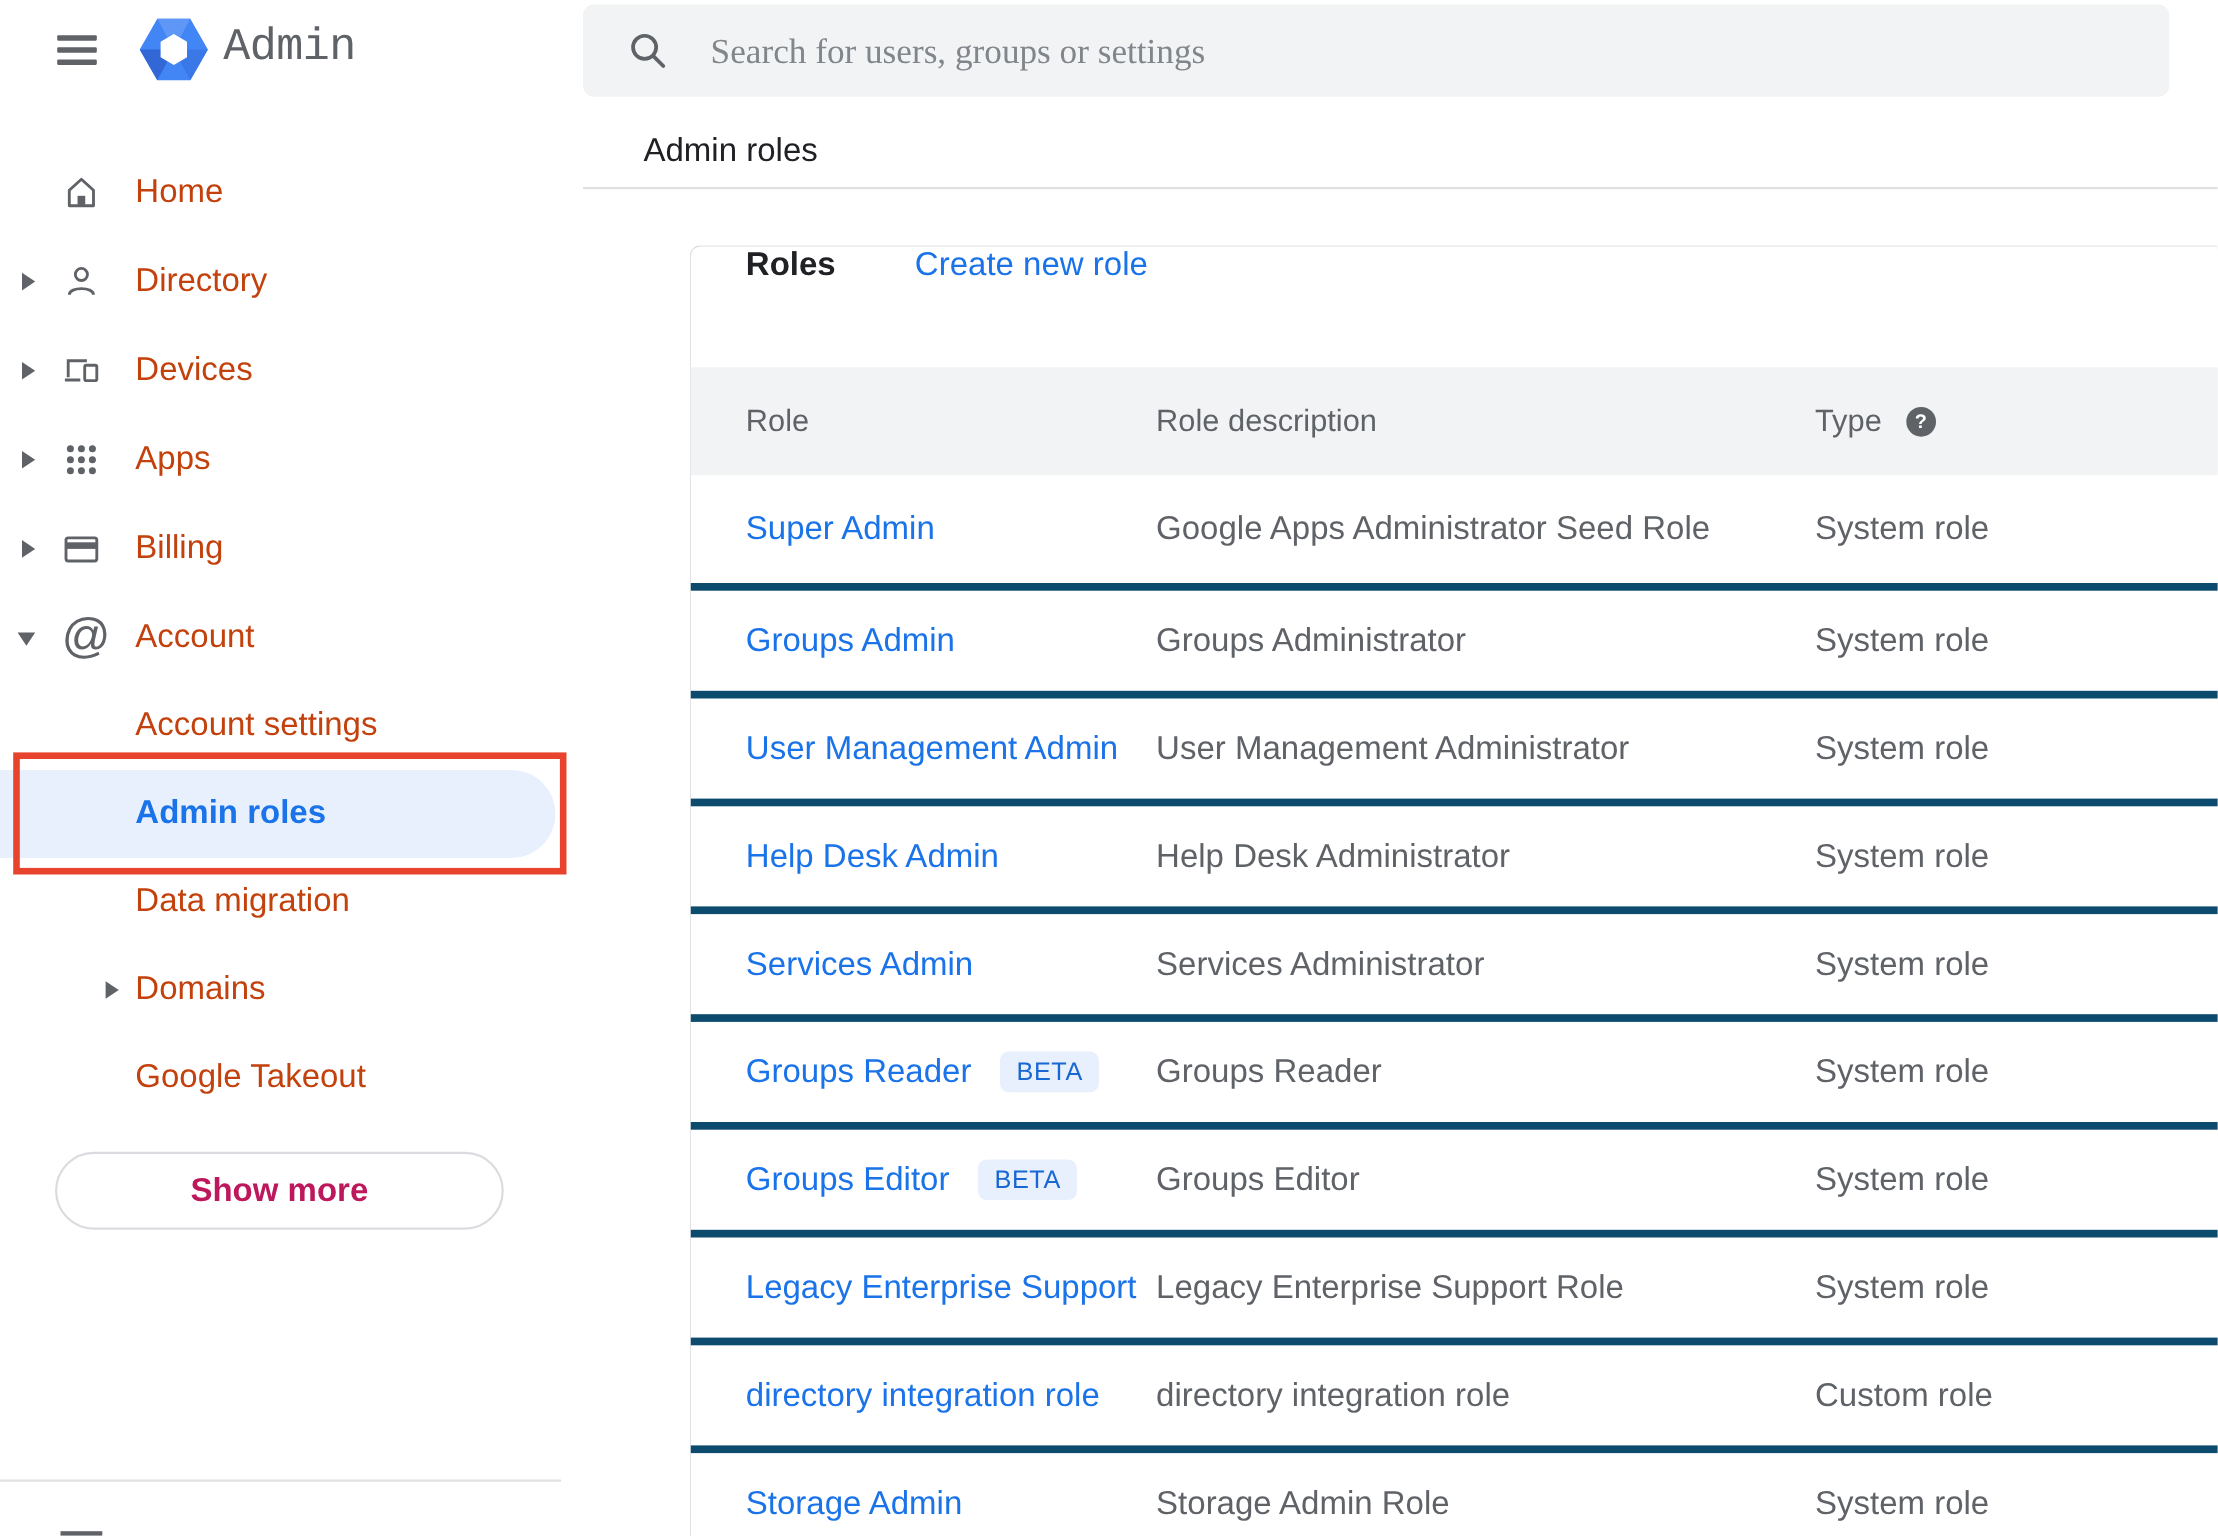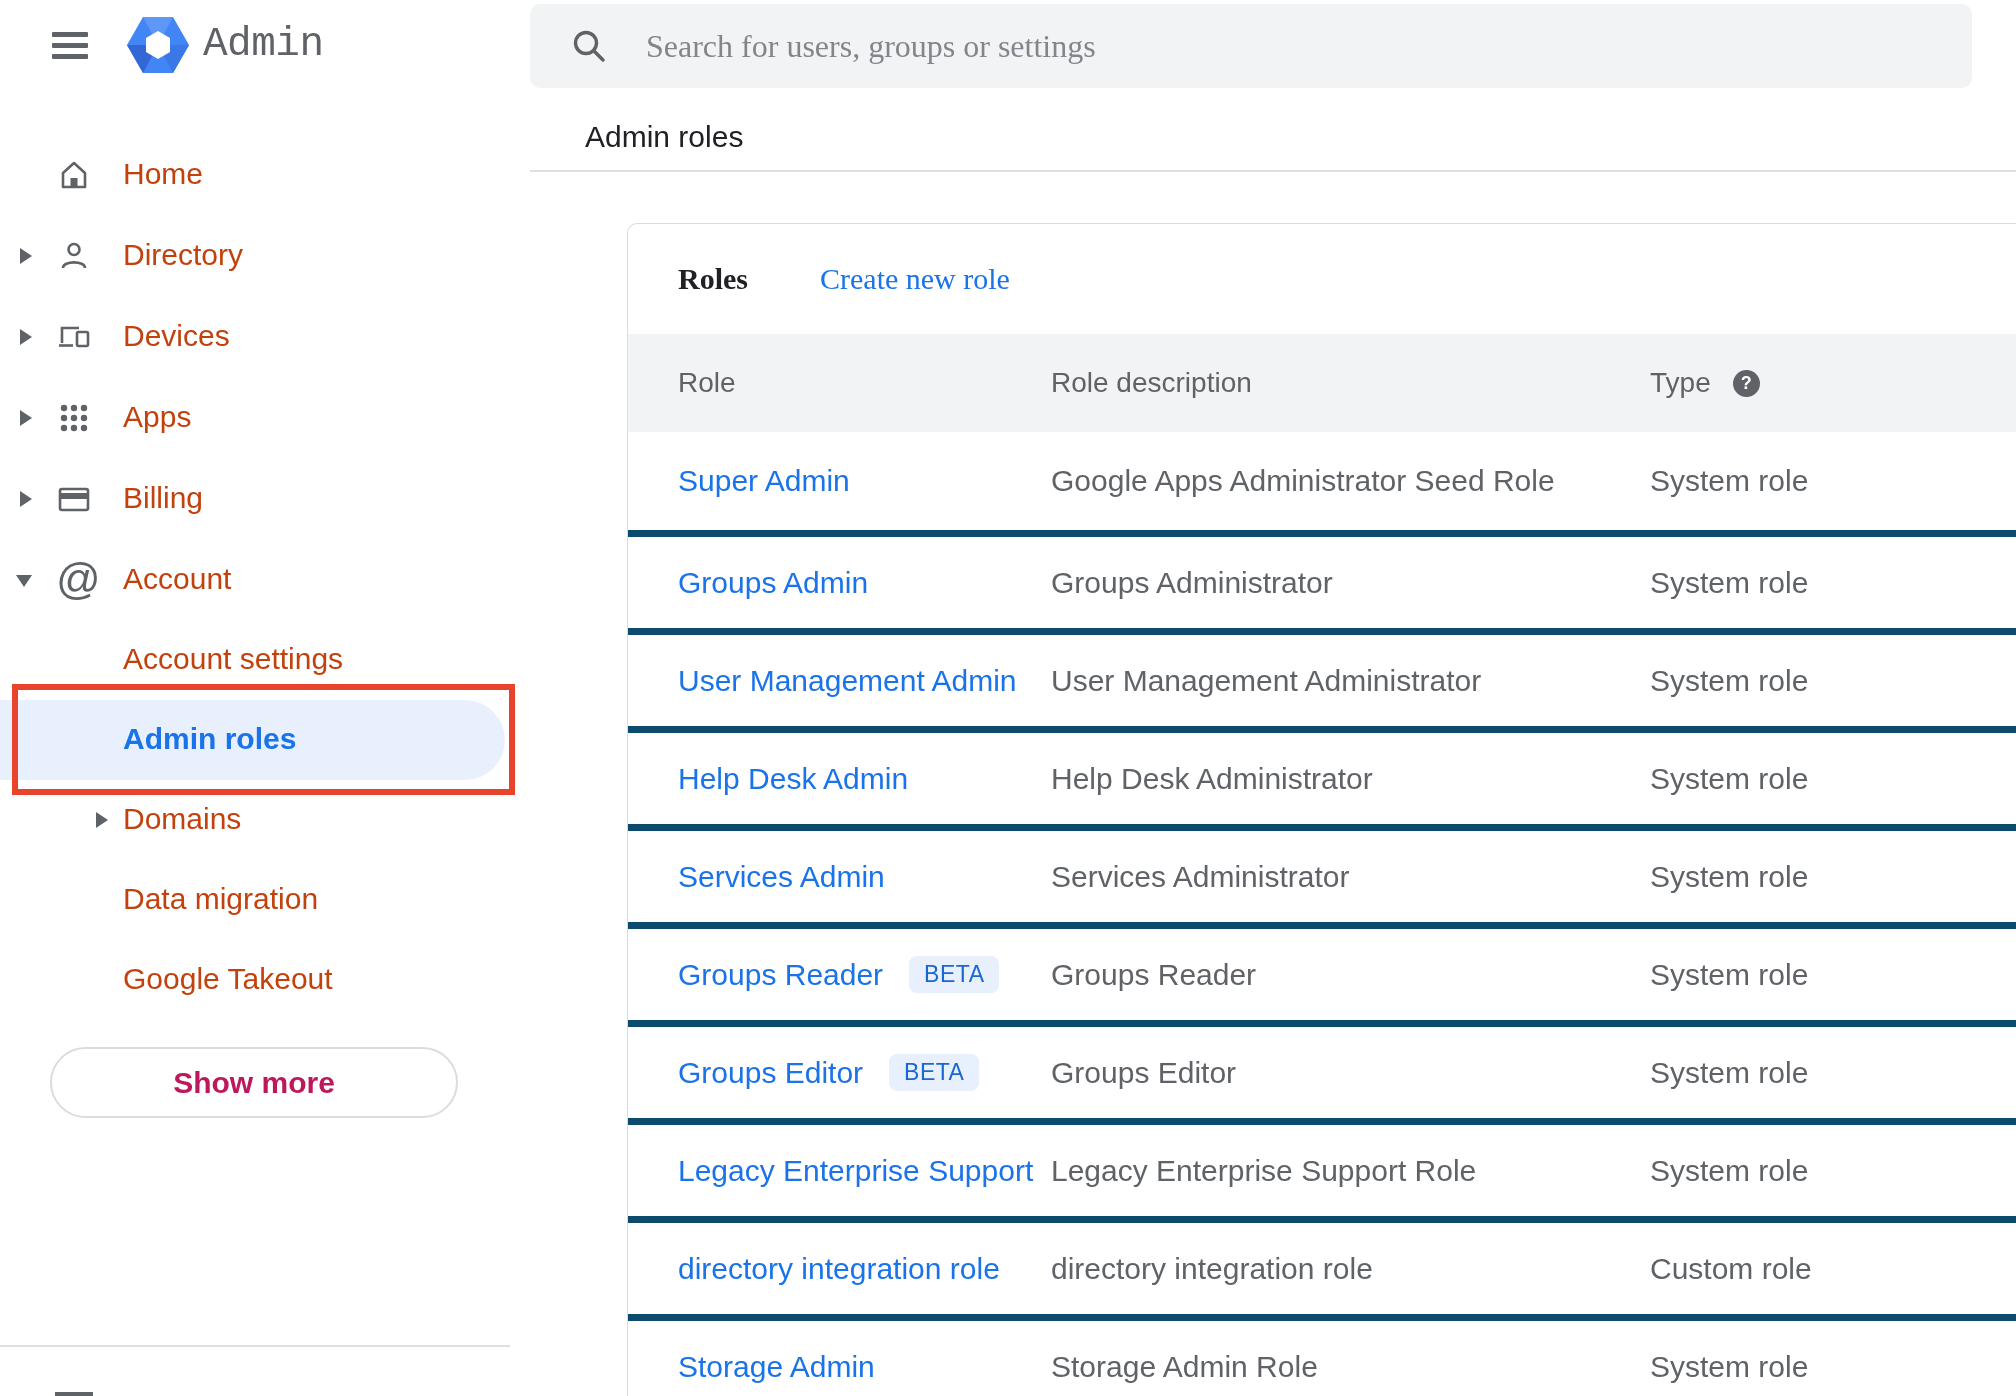--- a/index.html
+++ b/index.html
@@ -43,21 +43,21 @@
   .search-input { position:absolute; left:116px; top:0; width:1280px; height:84px; border:none; background:transparent;
     outline:none; font-size:32px; color:#202124; font-family:Liberation Serif, serif; }
   .search-input::placeholder { color:#80868b; opacity:1; }
 
   .breadcrumb { position:absolute; left:585px; top:120px; font-size:30px; color:#202124; }
   .top-divider { position:absolute; left:530px; top:170px; width:1486px; height:2px; background:#e0e0e0; }
 
   
   .card { position:absolute; left:627px; top:223px; width:1389px; height:1200px; background:#fff;
     border-left:1px solid #dadce0; border-top:1px solid #dadce0; border-top-left-radius:10px; }
-  .card-header { height:110px; display:flex; align-items:center; padding-left:50px;font-family:Liberation Serif, serif; }
+  .card-header { height:110px; display:flex; align-items:flex-start; padding-left:50px; }
   .card-title { font-size:30px; font-weight:bold; color:#202124; }
   .create-link { margin-left:72px; font-size:30px; color:#1a73e8; text-decoration:none; cursor:pointer; }
 
   .thead { height:98px; background:#f1f3f4; display:grid; grid-template-columns:373px 599px auto;
     padding-left:50px; align-items:center; }
   .th { font-size:28px; color:#5f6368; display:flex; align-items:center; }
   .help-circle { margin-left:22px; width:27px; height:27px; border-radius:50%; background:#5f6368; color:#fff;
     font-size:18px; font-weight:bold; display:flex; align-items:center; justify-content:center; cursor:pointer; }
 
   .trow { height:98px; display:grid; grid-template-columns:373px 599px auto; padding-left:50px;
@@ -161,27 +161,27 @@
 
     <span class="nav-label">Account settings</span>
   </div>
       <div class="nav-row sub selected">
         <div class="sel-pill" style="background: rgb(232, 240, 254);"></div>
 
     <span class="nav-label">Admin roles</span>
   <div class="annotation-box" style="border-color: rgb(232, 67, 44);"></div>
       </div>
       <div class="nav-row sub">
+
+    <span class="nav-label">Data migration</span>
+  </div>
+      <div class="nav-row sub">
     <span class="arrow arrow-right"></span>
 
     <span class="nav-label">Domains</span>
-  </div>
-      <div class="nav-row sub">
-
-    <span class="nav-label">Data migration</span>
   </div>
       <div class="nav-row sub">
 
     <span class="nav-label">Google Takeout</span>
   </div>
     </nav>
 
   <button class="show-more">Show more</button>
   <div class="side-divider"></div>
   <div class="partial-icon"></div>

